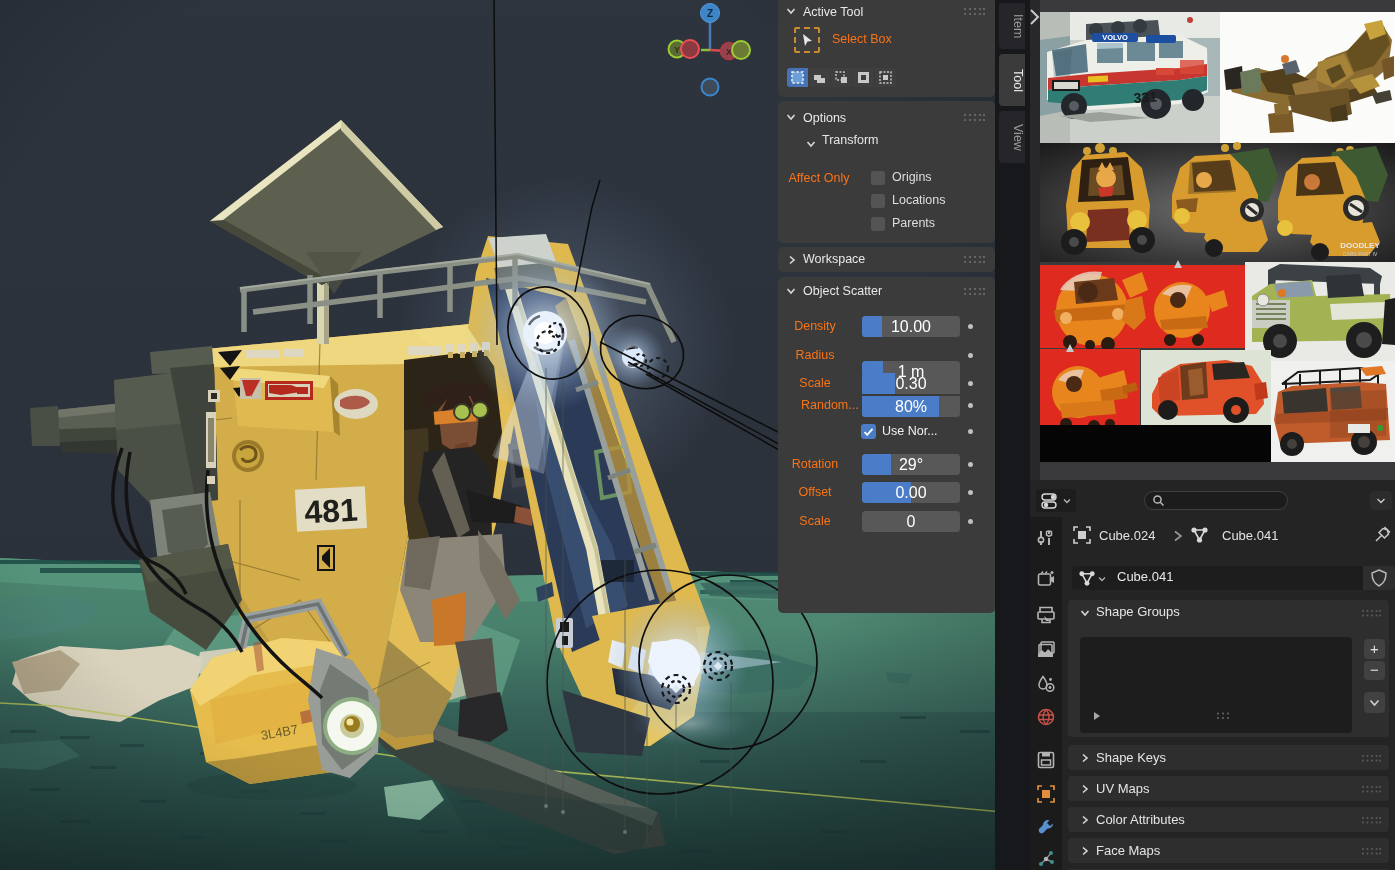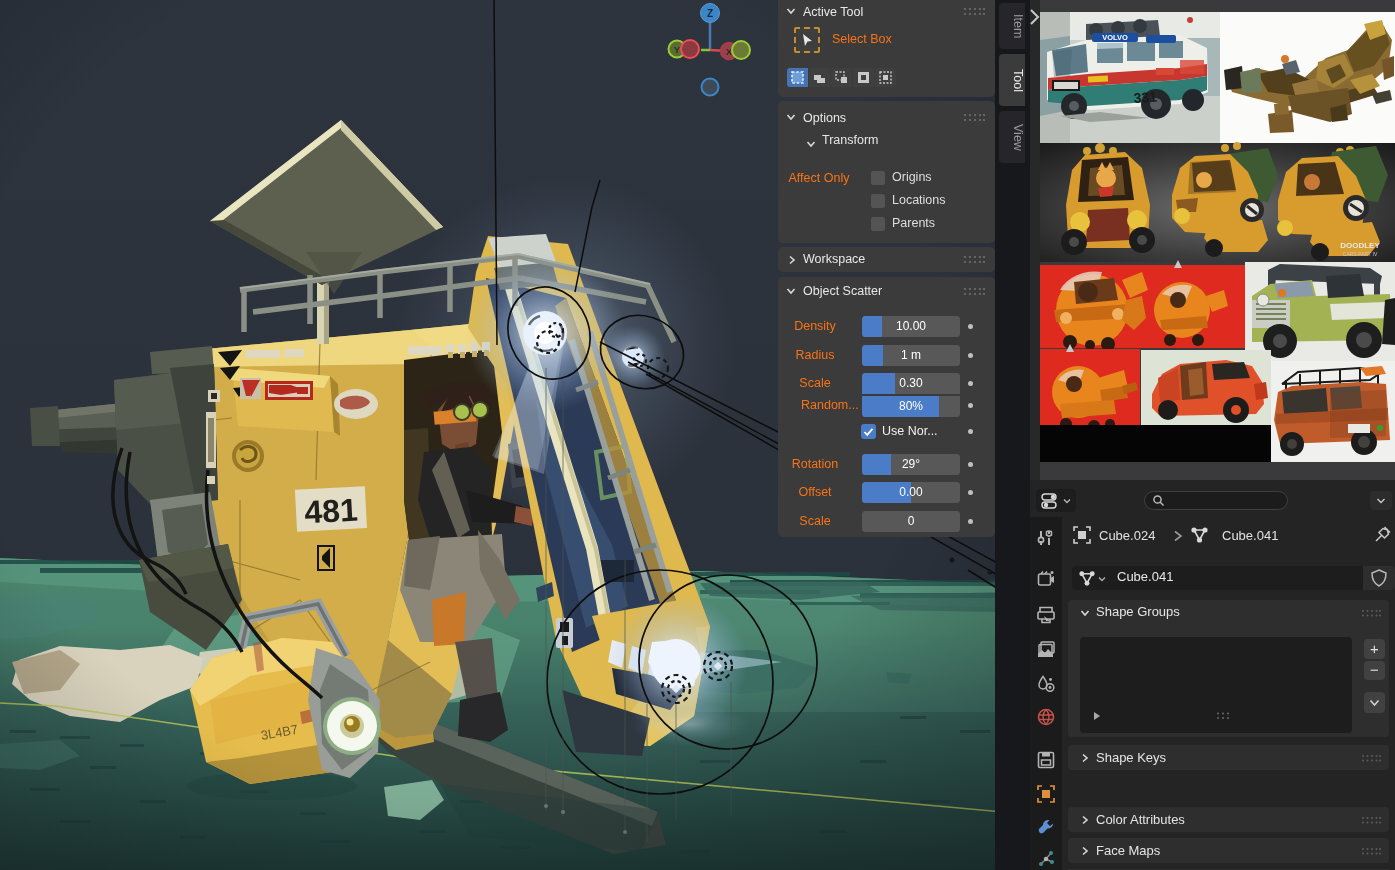--- a/index.html
+++ b/index.html
@@ -7,21 +7,21 @@
 #root{position:relative;width:1395px;height:870px;overflow:hidden;background:#1d1d1d;}
 #vp{position:absolute;left:0;top:0;width:1003px;height:870px;}
 .abs{position:absolute;}
 
 #npanel{position:absolute;left:778px;top:0;width:217px;height:870px;font-size:12.5px;color:#e3e3e3;}
 .sect{position:absolute;left:0;width:217px;background:#3b3b3b;border-radius:5px;}
 .hdr{position:absolute;left:0;top:0;height:24px;line-height:24px;color:#e8e8e8;}
 .grip{position:absolute;width:22px;height:9px;opacity:.55;}
 .chev{position:absolute;width:10px;height:10px;}
 .lbl{position:absolute;text-align:center;color:#f97316;}
-.slider{position:absolute;left:84px;width:98px;height:21px;background:#585858;border-radius:3.5px;overflow:hidden;color:#fff;font-size:12px;text-align:center;line-height:21px;}
+.slider{position:absolute;left:84px;width:98px;height:21px;background:#585858;border-radius:3.5px;overflow:hidden;color:#fff;font-size:16px;text-align:center;line-height:21px;}
 .sfill{position:absolute;left:0;top:0;bottom:0;background:#4a7cc7;}
 .sval{position:relative;z-index:2;}
 .dot{position:absolute;left:190px;width:5px;height:5px;border-radius:50%;background:#c0c0c0;}
 .cbx{position:absolute;width:14px;height:14px;background:#545454;border-radius:2.5px;}
 
 #tabs{position:absolute;left:995px;top:0;width:35px;height:870px;background:#17181c;}
 .vtab{position:absolute;left:4px;width:26px;border-radius:4px 0 0 4px;writing-mode:vertical-rl;text-align:center;font-size:12.5px;color:#9a9a9a;background:#26262a;}
 
 #board{position:absolute;left:1030px;top:0;width:404px;height:480px;background:#3a3a3c;}
 #props{position:absolute;left:1030px;top:480px;width:365px;height:390px;background:#242424;font-size:13px;color:#d8d8d8;}
@@ -492,21 +492,21 @@
             <circle cx="21" cy="2" r="1.1"></circle>
             <circle cx="2" cy="7" r="1.1"></circle>
             <circle cx="7" cy="7" r="1.1"></circle>
             <circle cx="12" cy="7" r="1.1"></circle>
             <circle cx="17" cy="7" r="1.1"></circle>
             <circle cx="21" cy="7" r="1.1"></circle>
           </g>
         </svg>
  </div>
 
- <div class="sect" style="top:277px;height:260px;">
+ <div class="sect" style="top:277px;height:336px;">
   <svg class="chev" style="left:8px;top:9px;" viewBox="0 0 10 10">
           <path d="M1.5,3 L5,7 L8.5,3" stroke="#d8d8d8" stroke-width="1.6" fill="none"></path>
         </svg>
   <div class="hdr" style="left:25px;top:2px;">Object Scatter</div>
   <svg class="grip" style="right:10px;top:10px;" viewBox="0 0 22 9">
           <g fill="#999">
             <circle cx="2" cy="2" r="1.1"></circle>
             <circle cx="7" cy="2" r="1.1"></circle>
             <circle cx="12" cy="2" r="1.1"></circle>
             <circle cx="17" cy="2" r="1.1"></circle>
@@ -518,21 +518,21 @@
             <circle cx="21" cy="7" r="1.1"></circle>
           </g>
         </svg>
   <div class="lbl" style="left:0;top:42px;width:74px;">Density</div>
   <div class="slider" style="top:39px;">
           <div class="sfill" style="width:20%;"></div>
           <div class="sval">10.00</div>
         </div>
   <div class="dot" style="top:47px;"></div>
   <div class="lbl" style="left:0;top:71px;width:74px;">Radius</div>
-  <div class="slider" style="top:68px;text-align:center;">
+  <div class="slider" style="top:84px;text-align:center;">
           <div class="sfill" style="width:21%;"></div>
           <div class="sval">1 m</div>
         </div>
   <div class="dot" style="top:76px;"></div>
   <div class="lbl" style="left:0;top:99px;width:74px;">Scale</div>
   <div class="slider" style="top:96px;border-radius:3.5px 3.5px 0 0;">
           <div class="sfill" style="width:34%;"></div>
           <div class="sval">0.30</div>
         </div>
   <div class="dot" style="top:104px;"></div>
@@ -891,20 +891,40 @@
   <svg class="abs" style="left:301px;top:99px;" width="11" height="8" viewBox="0 0 11 8">
           <path d="M1.5,1.5 L5.5,6 L9.5,1.5" stroke="#d0d0d0" stroke-width="1.6" fill="none"></path>
         </svg>
  </div>
 
  <div class="panel" style="top:265px;">
   <svg class="chev" style="left:12px;top:8px;" viewBox="0 0 10 10">
           <path d="M3,1.5 L7,5 L3,8.5" stroke="#d8d8d8" stroke-width="1.6" fill="none"></path>
         </svg>
   <div class="abs" style="left:28px;top:0;color:#e4e4e4;">Shape Keys</div>
+  <svg class="pgrip" style="top:9px;" viewBox="0 0 20 9">
+          <g fill="#888">
+            <circle cx="2" cy="2" r="1"></circle>
+            <circle cx="6.5" cy="2" r="1"></circle>
+            <circle cx="11" cy="2" r="1"></circle>
+            <circle cx="15.5" cy="2" r="1"></circle>
+            <circle cx="19" cy="2" r="1"></circle>
+            <circle cx="2" cy="6.5" r="1"></circle>
+            <circle cx="6.5" cy="6.5" r="1"></circle>
+            <circle cx="11" cy="6.5" r="1"></circle>
+            <circle cx="15.5" cy="6.5" r="1"></circle>
+            <circle cx="19" cy="6.5" r="1"></circle>
+          </g>
+        </svg>
+ </div>
+ <div class="panel" style="top:296px;">
+  <svg class="chev" style="left:12px;top:8px;" viewBox="0 0 10 10">
+          <path d="M3,1.5 L7,5 L3,8.5" stroke="#d8d8d8" stroke-width="1.6" fill="none"></path>
+        </svg>
+  <div class="abs" style="left:28px;top:0;color:#e4e4e4;">UV Maps</div>
   <svg class="pgrip" style="top:9px;" viewBox="0 0 20 9">
           <g fill="#888">
             <circle cx="2" cy="2" r="1"></circle>
             <circle cx="6.5" cy="2" r="1"></circle>
             <circle cx="11" cy="2" r="1"></circle>
             <circle cx="15.5" cy="2" r="1"></circle>
             <circle cx="19" cy="2" r="1"></circle>
             <circle cx="2" cy="6.5" r="1"></circle>
             <circle cx="6.5" cy="6.5" r="1"></circle>
             <circle cx="11" cy="6.5" r="1"></circle>

